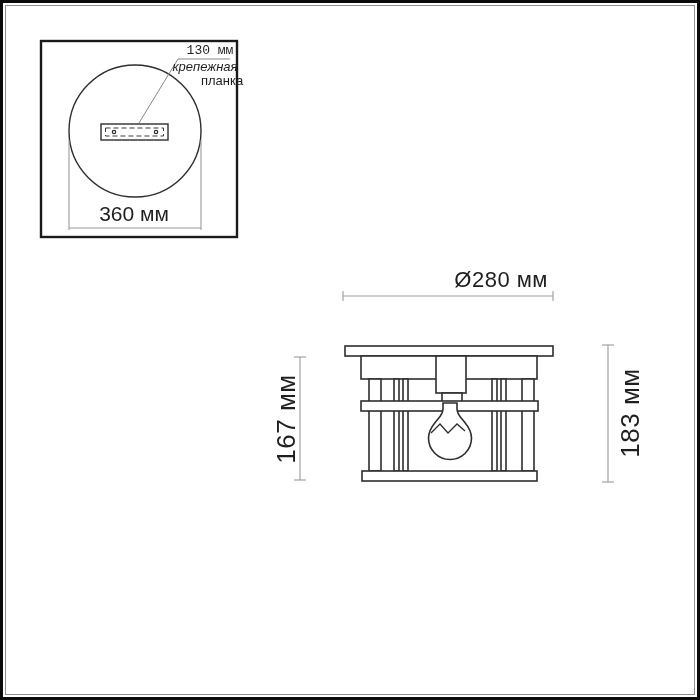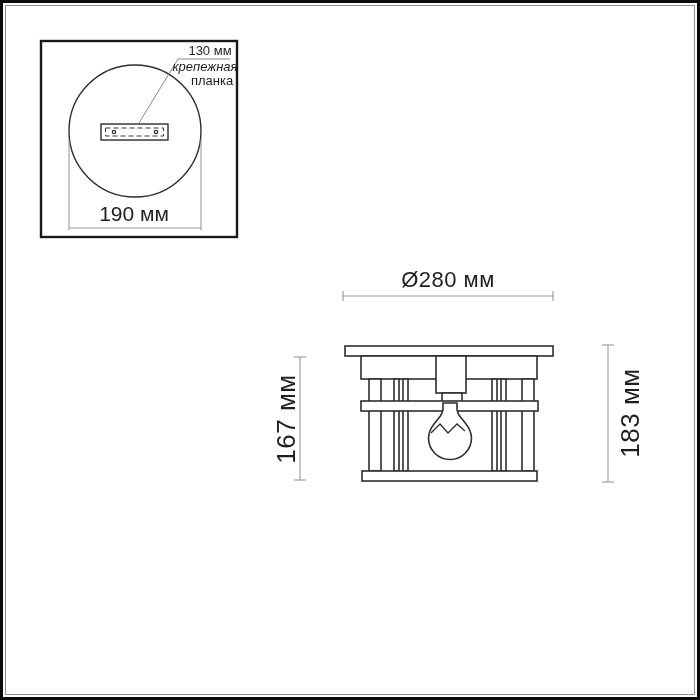--- a/index.html
+++ b/index.html
@@ -24,26 +24,26 @@
   }
   svg.drawing { position: absolute; left: 0; top: 0; }
   .lbl {
     position: absolute;
     color: #1f1f1f;
     text-align: center;
     white-space: nowrap;
   }
   .lbl-small { font-size: 13px; line-height: 14px; }
   .lbl-med   { font-size: 21px; line-height: 22px; }
-  .lbl-dia   { font-size: 22px; line-height: 24px; letter-spacing: 0.5px; }
+  .lbl-dia   { font-size: 22px; line-height: 24px; letter-spacing: 0.5px; text-align: right; }
   .lbl-side  { font-size: 26px; line-height: 28px; letter-spacing: 0.5px; }
   .rot-ccw { transform: rotate(-90deg); transform-origin: center center; }
-  #lbl-bracket-size { left: 160px; top: 44px;  width: 100px; }
+  #lbl-bracket-size { left: 160px; top: 44px;  width: 100px; font-family: Liberation Mono, monospace; }
   #lbl-bracket-l1   { left: 155px; top: 60px;  width: 100px; font-style: italic; }
-  #lbl-bracket-l2   { left: 162px; top: 74px;  width: 100px; }
+  #lbl-bracket-l2   { left: 172px; top: 74px;  width: 100px; }
   #lbl-inset-dia    { left: 64px;  top: 203px; width: 140px; }
   #lbl-main-dia     { left: 348px; top: 268px; width: 200px; }
   #lbl-height-body  { left: 216px; top: 405px; width: 140px; height: 28px; }
   #lbl-height-total { left: 560px; top: 399px; width: 140px; height: 28px; }
 </style>
 </head>
 <body>
 
 <div class="frame-outer"></div>
 <div class="frame-inner"></div>
@@ -117,16 +117,16 @@
       <line x1="608" y1="345" x2="608" y2="482" stroke="#9a9a9a" stroke-width="1.1"></line>
       <line x1="602" y1="345" x2="614" y2="345" stroke="#9a9a9a" stroke-width="1.1"></line>
       <line x1="602" y1="482" x2="614" y2="482" stroke="#9a9a9a" stroke-width="1.1"></line>
     </g>
   </g>
 </svg>
 
 <div id="lbl-bracket-size" class="lbl lbl-small">130 мм</div>
 <div id="lbl-bracket-l1" class="lbl lbl-small">крепежная</div>
 <div id="lbl-bracket-l2" class="lbl lbl-small">планка</div>
-<div id="lbl-inset-dia" class="lbl lbl-med">190 мм</div>
+<div id="lbl-inset-dia" class="lbl lbl-med">360 мм</div>
 <div id="lbl-main-dia" class="lbl lbl-dia">Ø280 мм</div>
 <div id="lbl-height-body" class="lbl lbl-side rot-ccw">167 мм</div>
 <div id="lbl-height-total" class="lbl lbl-side rot-ccw">183 мм</div>
 
 </body></html>

